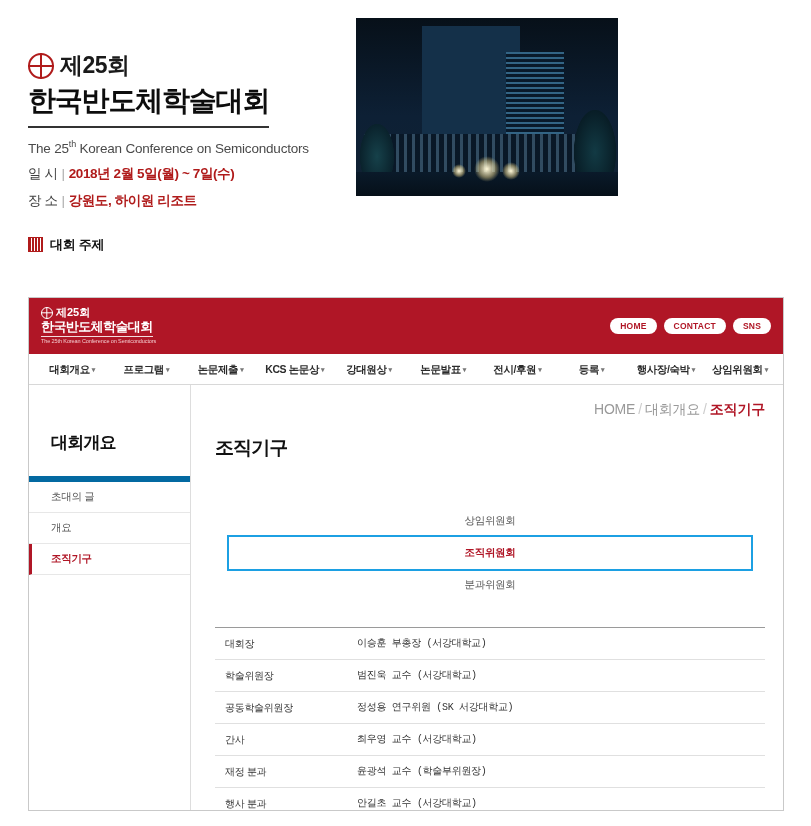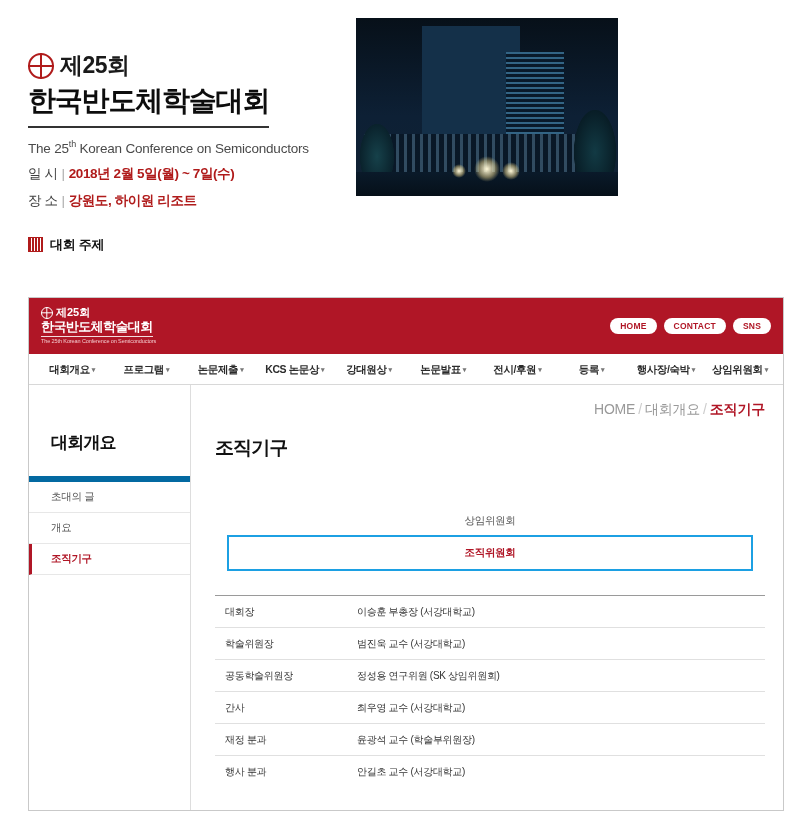--- a/index.html
+++ b/index.html
@@ -389,21 +389,21 @@
   .org-table tr:first-child { border-top: 1px solid #9a9a9a; }
   .org-table td {
     padding: 8px 0 8px 10px;
     font-size: 10px;
     color: #333;
     letter-spacing: -0.3px;
     vertical-align: top;
     line-height: 1.5;
   }
   .org-table td.role { width: 118px; }
-  .org-table td.person { padding-left: 14px; }
+  .org-table td.person { padding-left: 14px; font-family: Liberation Mono, monospace; }
   .hl-cell {
     position: relative;
   }
   .hl-box {
     position: absolute;
     left: -122px;
     top: 2px;
     width: 246px;
     height: 22px;
     border: 2px solid #1ca0e3;
@@ -507,35 +507,36 @@
     <div class="site-main">
       <div class="breadcrumb">
         <span>HOME</span><span class="slash">/</span><span>대회개요</span><span class="slash">/</span><span class="cur">조직기구</span>
       </div>
 
       <div class="page-title">조직기구</div>
 
       <div class="tabs">
         <div class="tab">상임위원회</div>
         <div class="tab sel">조직위원회</div>
+        <div class="tab">분과위원회</div>
       </div>
 
       <table class="org-table">
         <tbody>
           <tr>
             <td class="role">대회장</td>
             <td class="person">이승훈 부총장 (서강대학교)</td>
           </tr>
           <tr>
             <td class="role">학술위원장</td>
             <td class="person">범진욱 교수 (서강대학교)</td>
           </tr>
           <tr>
             <td class="role">공동학술위원장</td>
-            <td class="person">정성용 연구위원 (SK 상임위원회)</td>
+            <td class="person">정성용 연구위원 (SK 서강대학교)</td>
           </tr>
           <tr>
             <td class="role">간사</td>
             <td class="person">최우영 교수 (서강대학교)</td>
           </tr>
           <tr>
             <td class="role">재정 분과</td>
             <td class="person">윤광석 교수 (학술부위원장)</td>
           </tr>
           <tr>

